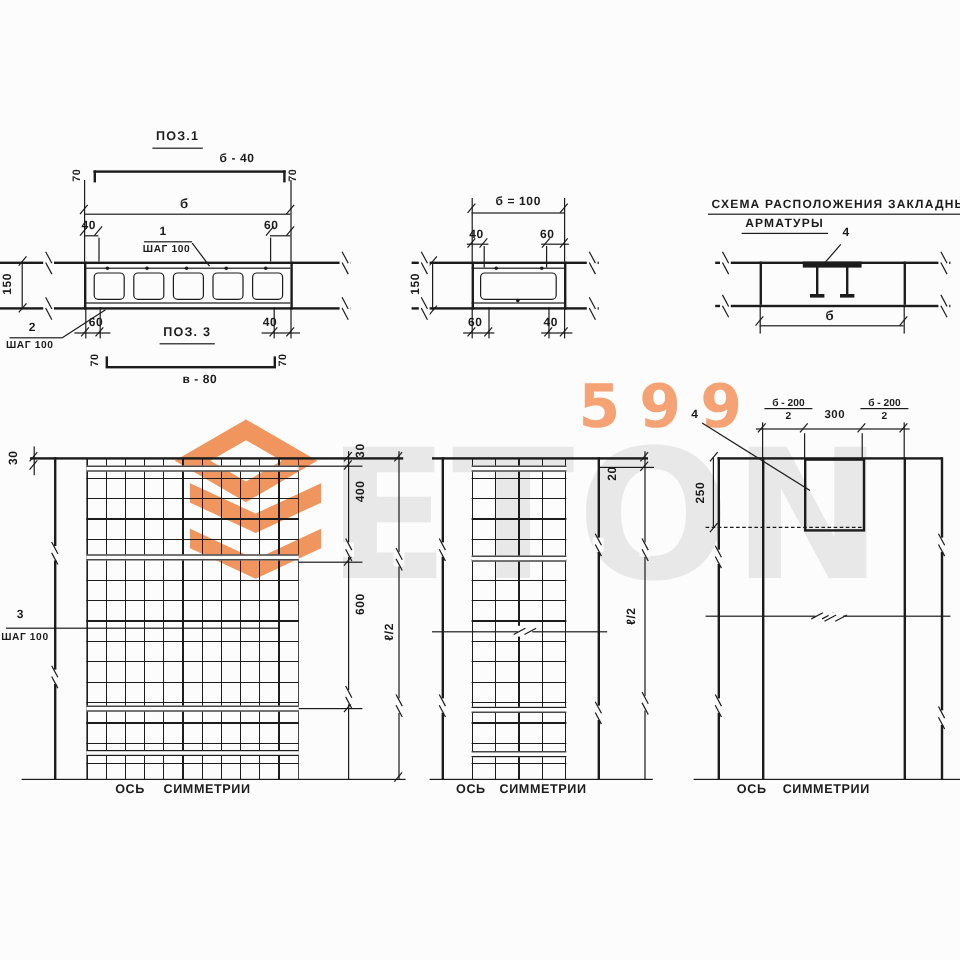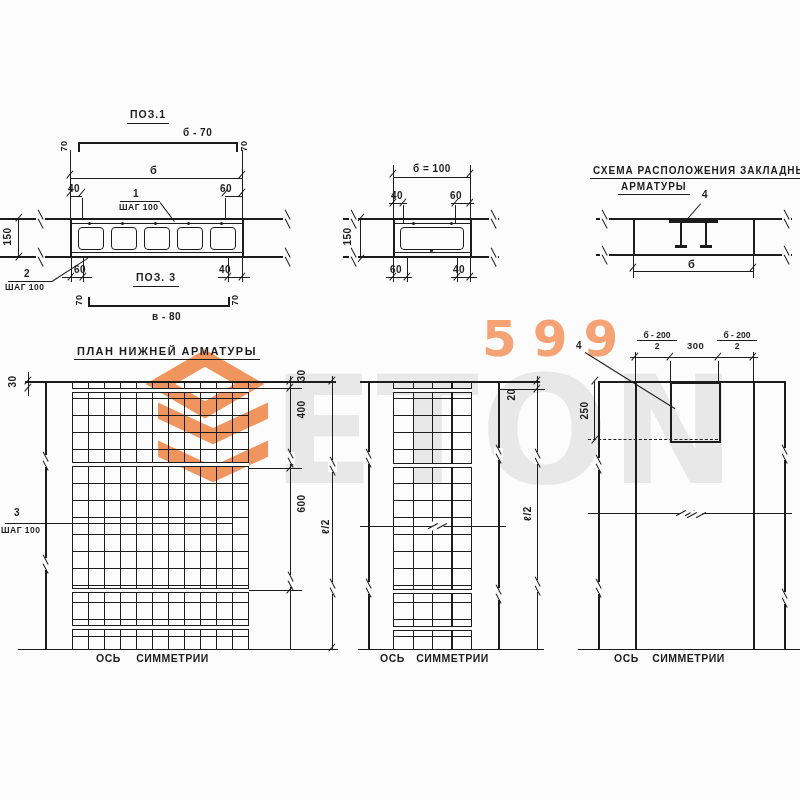--- a/index.html
+++ b/index.html
@@ -61,21 +61,21 @@
   <div class="dia-i"></div>
   <div class="chv" style="left:158px;top:392px"></div>
   <div class="chv" style="left:158px;top:430px"></div>
   <div class="wm-brand">ETON</div>
   <div class="wm-num">599</div>
 </div>
 
 <div id="draw">
 
   <div class="title" style="left:127px;top:109px">ПОЗ.1</div>
-  <div class="lbl" style="left:183px;top:127px">б - 70</div>
+  <div class="lbl" style="left:183px;top:127px">б - 40</div>
   <div class="lh" style="left:78px;top:142px;width:160px;height:2px"></div>
   <div class="lv" style="left:78px;top:142px;height:10px;width:2px"></div>
   <div class="lv" style="left:236px;top:142px;height:10px;width:2px"></div>
   <div class="lbl rot" style="left:54px;top:141px;width:22px;font-size:9px">70</div>
   <div class="lbl rot" style="left:234px;top:141px;width:22px;font-size:9px">70</div>
   <div class="dh t" style="left:70px;top:178px;width:172px"></div>
   <div class="lbl" style="left:150px;top:164px;font-size:11px">б</div>
   <div class="lv n" style="left:70px;top:150px;height:68px"></div>
   <div class="lv n" style="left:242px;top:150px;height:68px"></div>
   <div class="dh t" style="left:70px;top:196px;width:12px"></div>
@@ -194,21 +194,20 @@
   <div class="abs" style="left:669px;top:218px;width:49px;height:4.5px;background:#1c1c1c"></div>
   <div class="lv" style="left:680px;top:222px;height:24px;width:2px"></div>
   <div class="lv" style="left:705px;top:222px;height:24px;width:2px"></div>
   <div class="lh" style="left:675px;top:245px;width:12px;height:2.5px"></div>
   <div class="lh" style="left:700px;top:245px;width:12px;height:2.5px"></div>
   <div class="lv n" style="left:633px;top:254px;height:24px"></div>
   <div class="lv n" style="left:753px;top:254px;height:24px"></div>
   <div class="dh t" style="left:633px;top:271px;width:120px"></div>
   <div class="lbl" style="left:688px;top:258px;font-size:11px">б</div>
 
-  <div class="title" style="left:74px;top:345px;font-size:11px;letter-spacing:1.5px">ПЛАН НИЖНЕЙ АРМАТУРЫ</div>
   <div class="lh" style="left:25px;top:381px;width:311px"></div>
   <div class="dv" style="left:28px;top:372px;height:24px"></div>
   <div class="tick" style="left:23px;top:380px"></div>
   <div class="tick" style="left:23px;top:387px"></div>
   <div class="lbl rot" style="left:1px;top:376px;width:22px">30</div>
   <div class="lv" style="left:45px;top:381px;height:269px"></div>
   <div class="brk" style="left:41px;top:455px"></div>
   <div class="brk" style="left:41px;top:558px"></div>
   <div class="grid1"></div>
   <div class="dbl" style="left:72px;top:388px;width:177px"></div>

